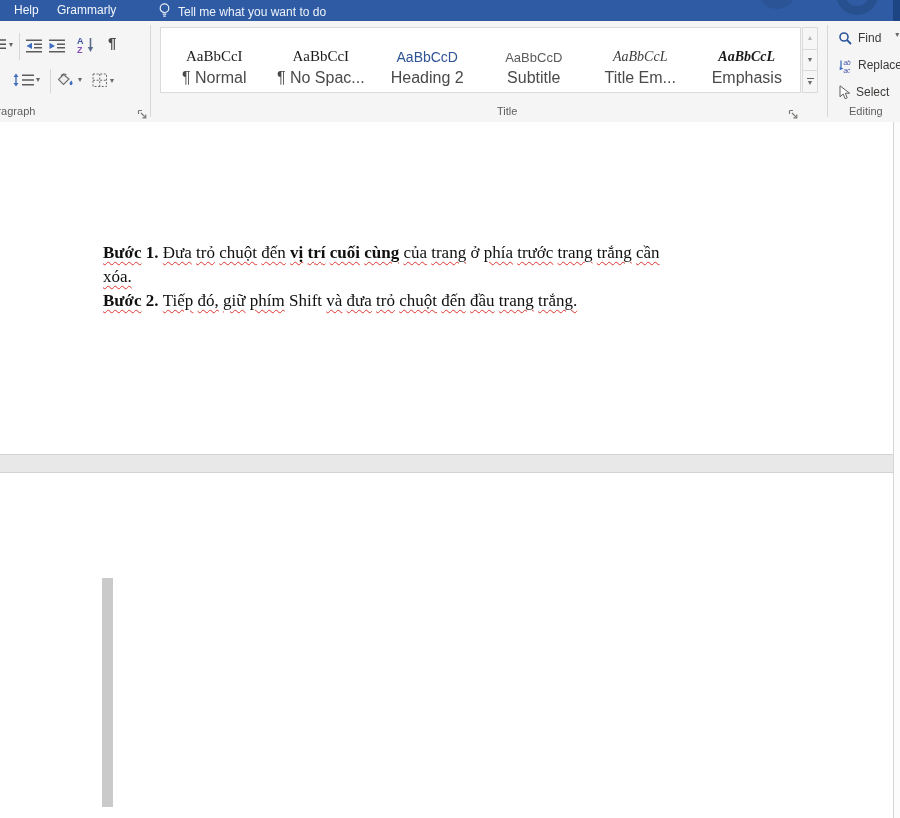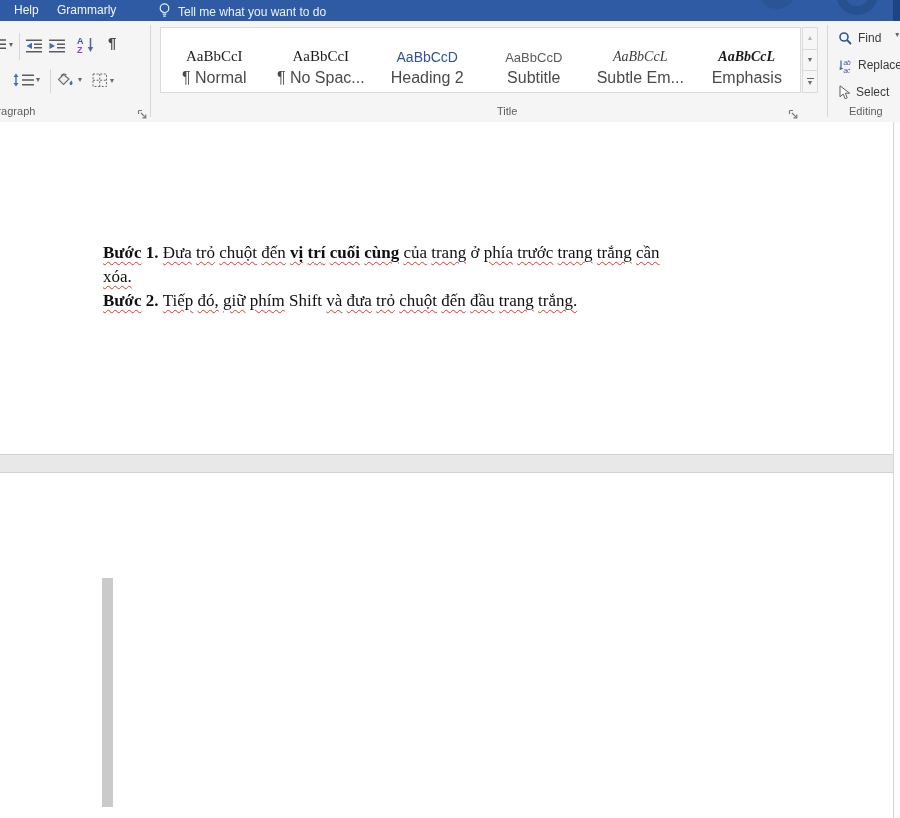--- a/index.html
+++ b/index.html
@@ -175,21 +175,21 @@
         <div class="gal-item st-h2">
           <div class="gal-prev">AaBbCcD</div>
           <div class="gal-name">Heading 2</div>
         </div>
         <div class="gal-item st-subtitle">
           <div class="gal-prev">AaBbCcD</div>
           <div class="gal-name">Subtitle</div>
         </div>
         <div class="gal-item st-subtle">
           <div class="gal-prev">AaBbCcL</div>
-          <div class="gal-name">Subtle Em...</div>
+          <div class="gal-name">Title Em...</div>
         </div>
         <div class="gal-item st-emphasis">
           <div class="gal-prev">AaBbCcL</div>
           <div class="gal-name">Emphasis</div>
         </div>
       </div>
 
     <div class="gal-scroll">
       <button><span class="dim">▲</span></button>
       <button><span>▼</span></button>

